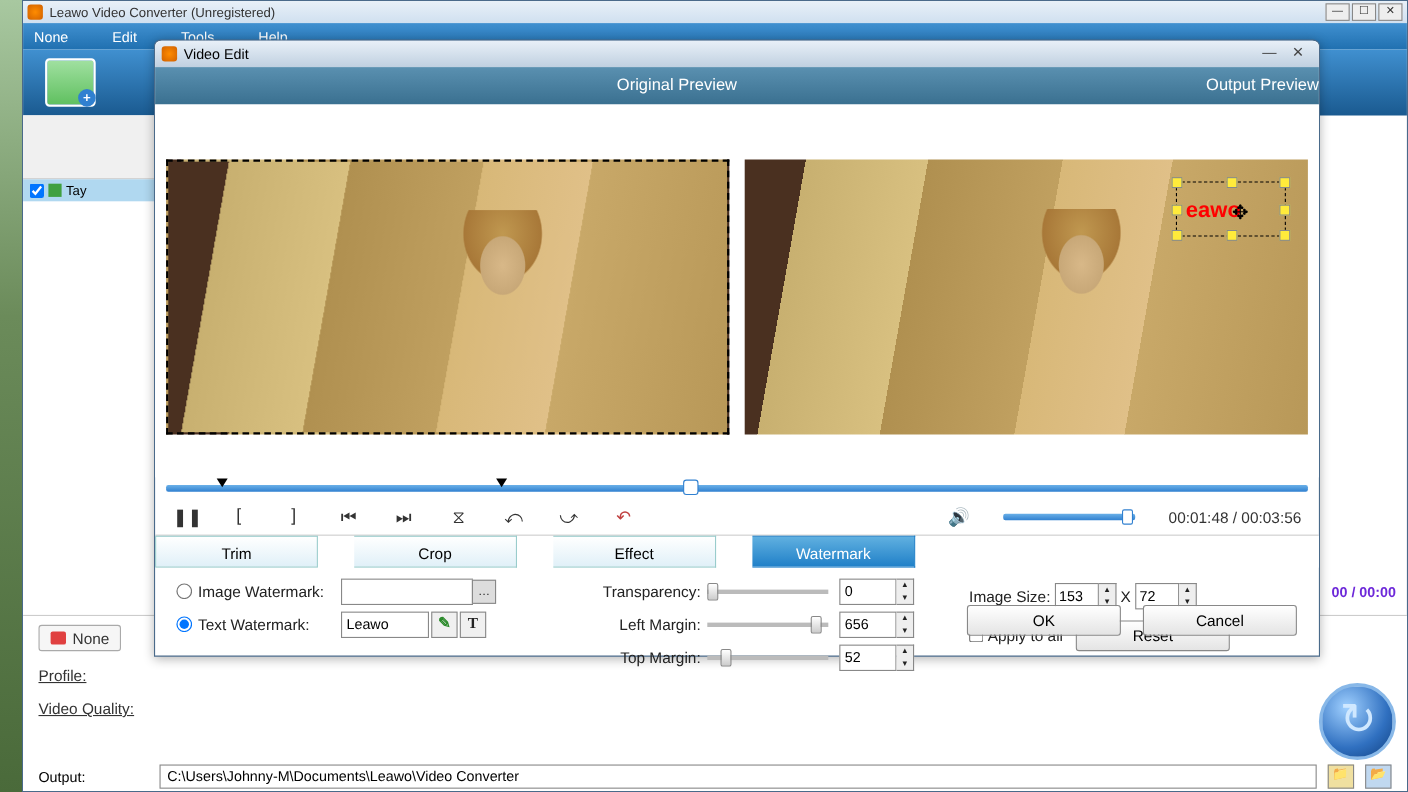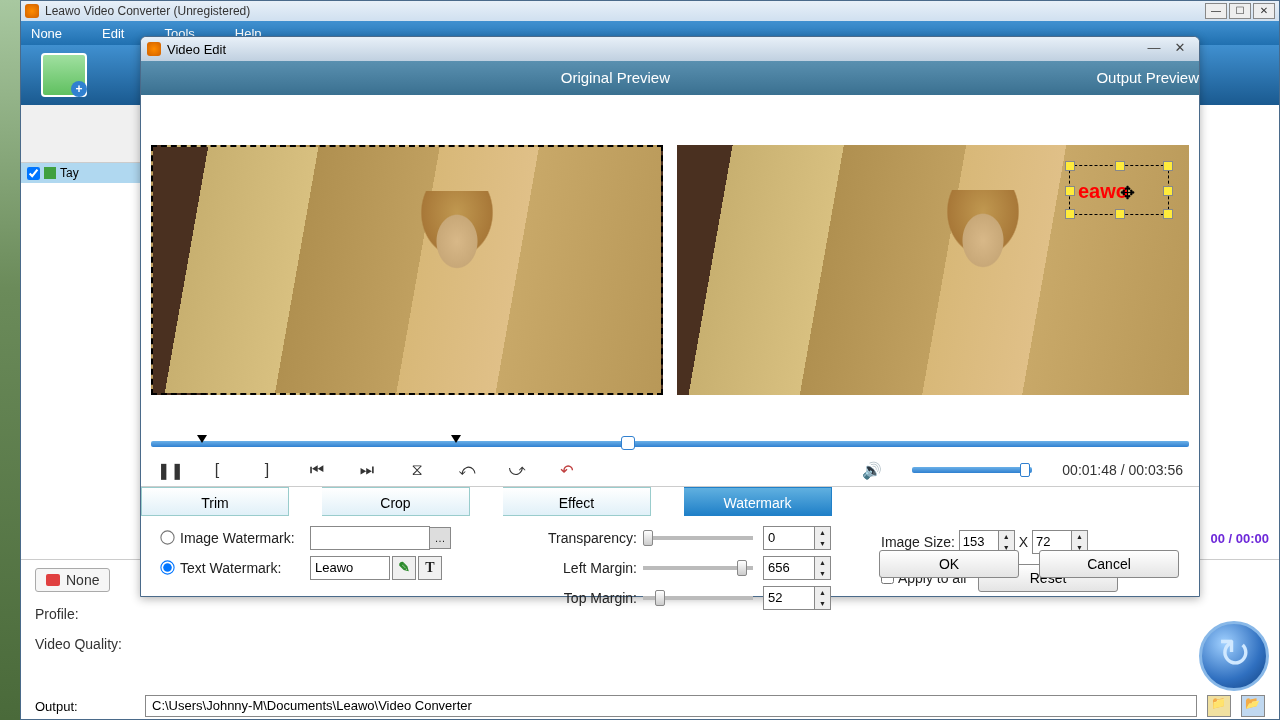--- a/index.html
+++ b/index.html
@@ -22,21 +22,21 @@
 .list-area { position: absolute; top: 104px; left: 0; width: 120px; height: 460px; background: #fff; border-right: 1px solid #ccc; }
 .list-area .stub-tabs { height: 58px; background: #f0f0f0; border-bottom: 1px solid #ccc; }
 .list-item { display: flex; align-items: center; padding: 3px 6px; background: #b0d8f0; font-size: 12px; }
 .list-item input[type=checkbox] { margin-right: 4px; }
 .list-item .vicon { width: 12px; height: 12px; background: #40a040; margin-right: 4px; }
 
 .bottom-bar { position: absolute; bottom: 0; left: 0; right: 0; height: 160px; background: #fff; border-top: 1px solid #ccc; padding: 8px 14px; font-size: 14px; color: #333; }
 .bottom-bar .brow { display: flex; align-items: center; margin-bottom: 14px; }
 .none-btn { display: inline-flex; align-items: center; border: 1px solid #aaa; padding: 3px 10px; border-radius: 3px; background: #f6f6f6; }
 .none-btn .nicon { width: 14px; height: 12px; background: #e04040; margin-right: 6px; border-radius: 2px; }
-.bottom-bar .label { width: 110px; }
+.bottom-bar .label { width: 110px; text-decoration: underline; }
 
 
 .modal { position: absolute; top: 36px; left: 140px; width: 1060px; height: 561px; background: #fff; border: 1px solid #4a6a8a; border-radius: 6px 6px 0 0; box-shadow: 0 2px 10px rgba(0,0,0,0.3); display: flex; flex-direction: column; }
 .modal-titlebar { height: 26px; background: linear-gradient(to bottom, #e8f0f8, #c0d0e0); border-radius: 6px 6px 0 0; display: flex; align-items: center; padding: 0 6px; font-size: 13px; color: #000; }
 .modal-titlebar .mt-icon { width: 14px; height: 14px; background: radial-gradient(circle, #ff8c00, #d06000); border-radius: 3px; margin-right: 6px; }
 .modal-titlebar .mt-title { flex: 1; }
 .modal-titlebar .mt-btn { width: 26px; height: 18px; font-size: 13px; text-align: center; line-height: 16px; cursor: pointer; color: #444; }
 
 .preview-header { height: 34px; background: linear-gradient(to bottom, #5a90b0, #3a7090); display: flex; color: #fff; font-size: 15px; }
 .preview-header div { flex: 1; text-align: right; line-height: 34px; }

